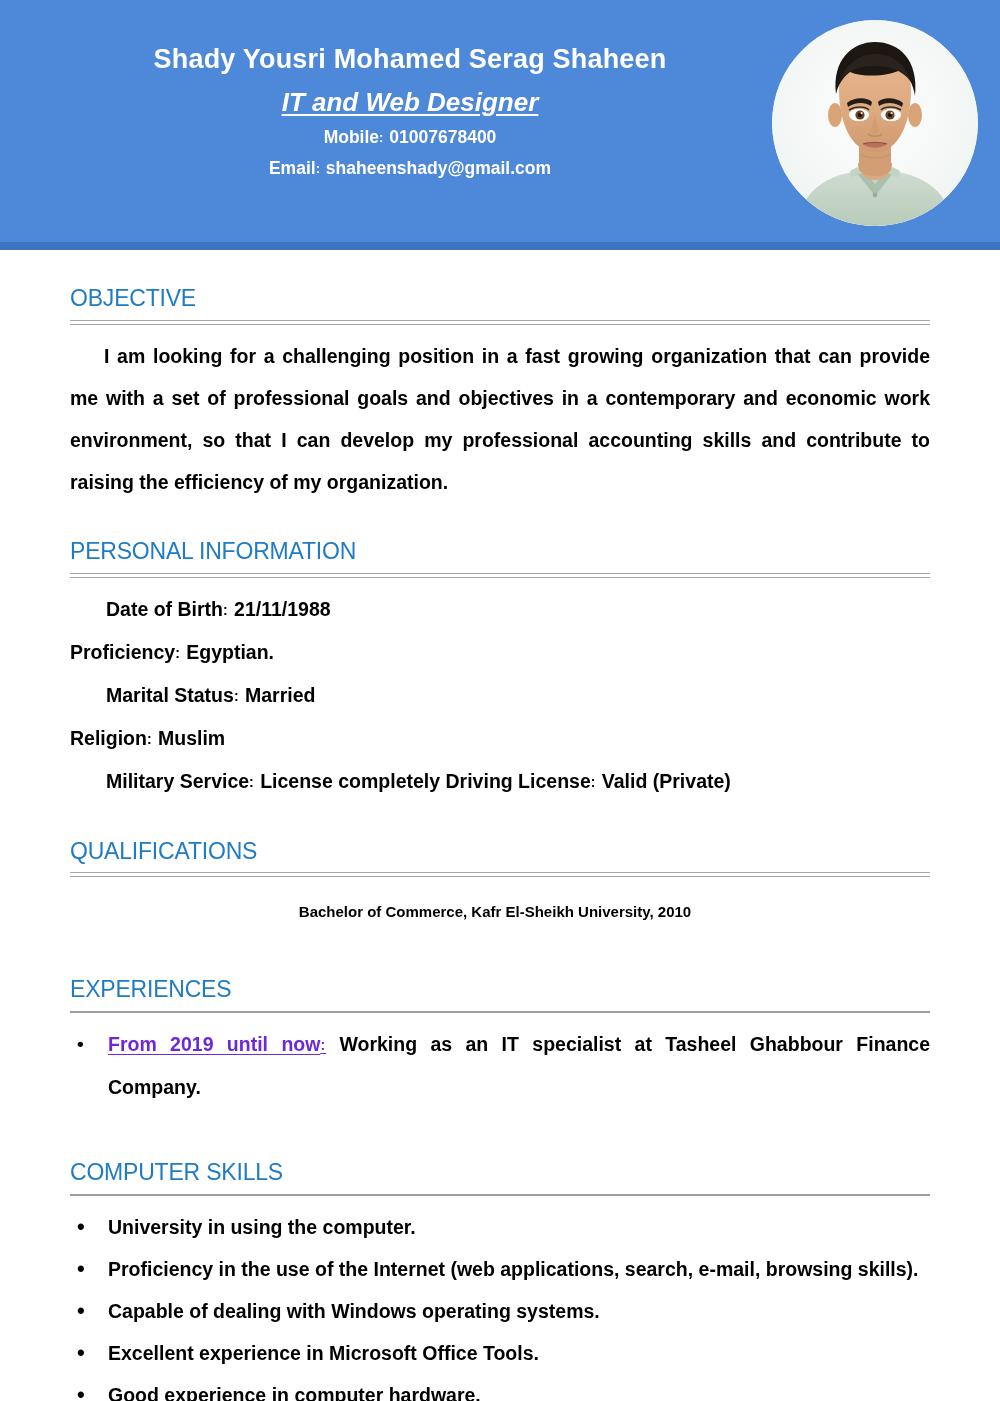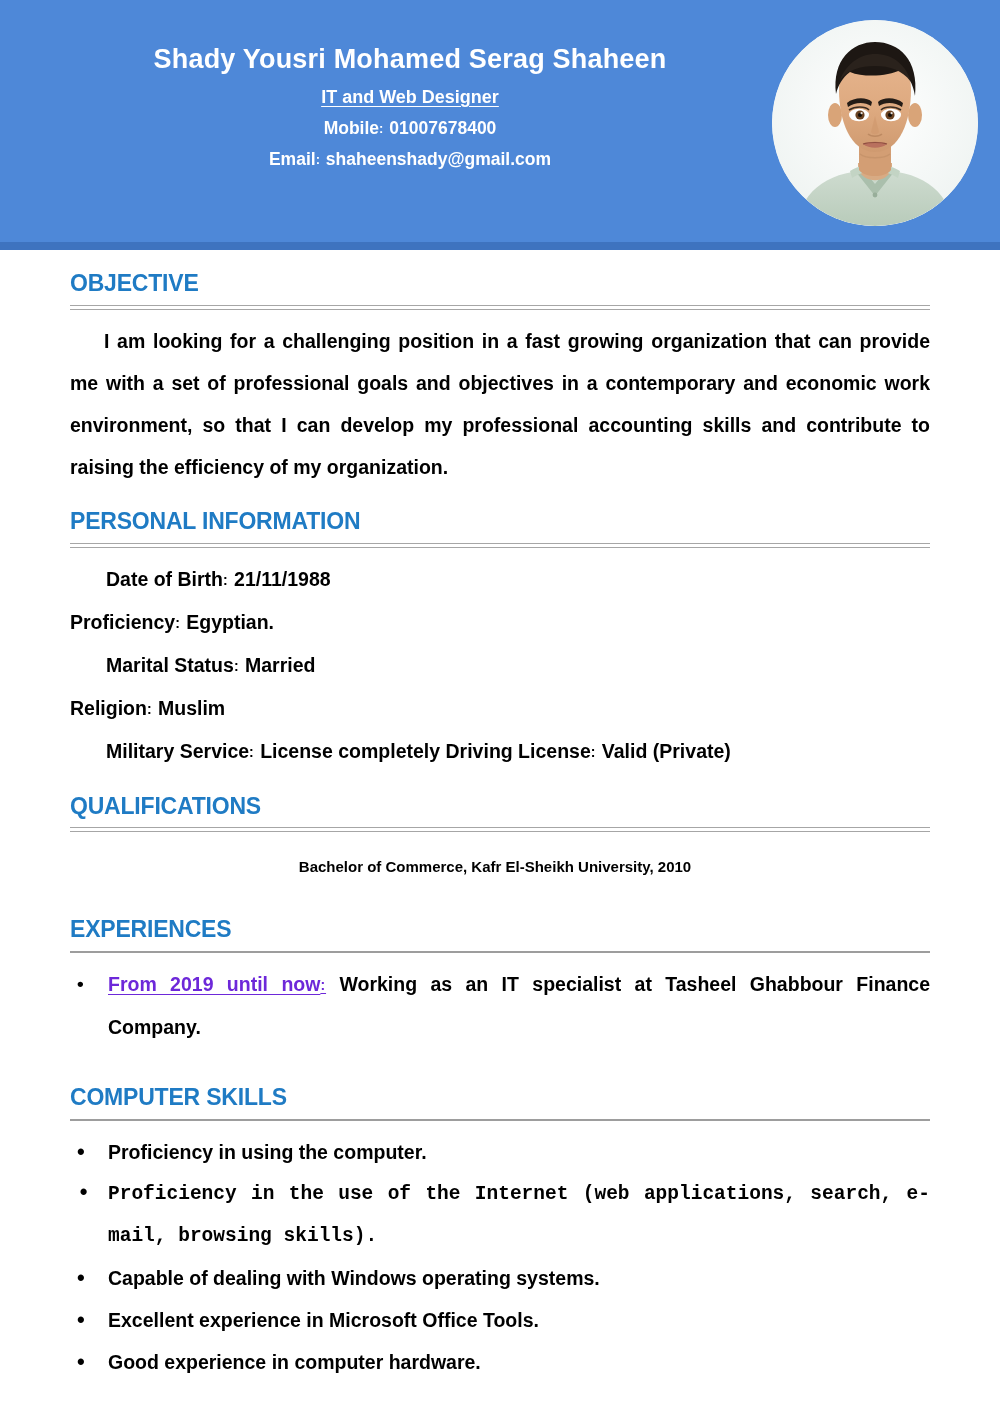--- a/index.html
+++ b/index.html
@@ -44,22 +44,23 @@
     box-sizing: border-box;
   }
   .cand-name {
     font-size: 27px;
     font-weight: bold;
     letter-spacing: 0.2px;
     line-height: 1.15;
     white-space: nowrap;
   }
   .cand-title {
-    font-size: 18px;
-    font-weight: bold;
+    font-size: 26px;
+    font-weight: bold;
+    font-style: italic;
     text-decoration: underline;
     text-underline-offset: 3px;
     margin-top: 12px;
     line-height: 1.2;
   }
   .hdr-line {
     font-size: 17.5px;
     font-weight: bold;
     margin-top: 9px;
     line-height: 1.25;
@@ -92,24 +93,24 @@
   
   .content {
     position: relative;
     padding: 0 70px 0 70px;
     box-sizing: border-box;
     width: 1000px;
   }
   .section-head {
     color: #1f7bc4;
     font-size: 23px;
-    font-weight: bold;
+    font-weight: normal;
     letter-spacing: -0.2px;
     line-height: 1.25;
-    padding-top: 19px;
+    padding-top: 34px;
   }
   .rule {
     height: 3px;
     border-top: 1px solid #a6a6a6;
     border-bottom: 1px solid #a6a6a6;
     margin-top: 7px;
     margin-bottom: 2px;
   }
   .rule-thin {
     height: 0;
@@ -180,21 +181,21 @@
     font-size: 22px;
     line-height: 42px;
   }
   .exp-li::before { font-size: 19px !important; }
   .hl-link {
     color: #6d28d9;
     text-decoration: underline;
     text-underline-offset: 3px;
   }
   .skills-list > li { text-align: left; }
-  .skills-list > li.justify-li { text-align: justify; font-family: Liberation Mono, monospace; }
+  .skills-list > li.justify-li { text-align: justify; }
 
   .spacer-sm { height: 8px; }
   .spacer-md { height: 16px; }
 </style>
 </head>
 <body>
 
 <div class="header">
 
   <div class="header-text">
@@ -345,21 +346,21 @@
       </li>
     </ul>
   </div>
 
   <div class="spacer-md"></div>
 
   <div>
     <div class="section-head">COMPUTER SKILLS</div>
     <div class="rule-thin"></div>
     <ul class="blist skills-list">
-      <li>Proficiency in using the computer.</li>
+      <li>University in using the computer.</li>
       <li class="justify-li">Proficiency in the use of the Internet (web applications, search, e-mail, browsing skills).</li>
       <li>Capable of dealing with Windows operating systems.</li>
       <li>Excellent experience in Microsoft Office Tools.</li>
       <li>Good experience in computer hardware.</li>
     </ul>
   </div>
 
 </div>
 
 </body></html>

